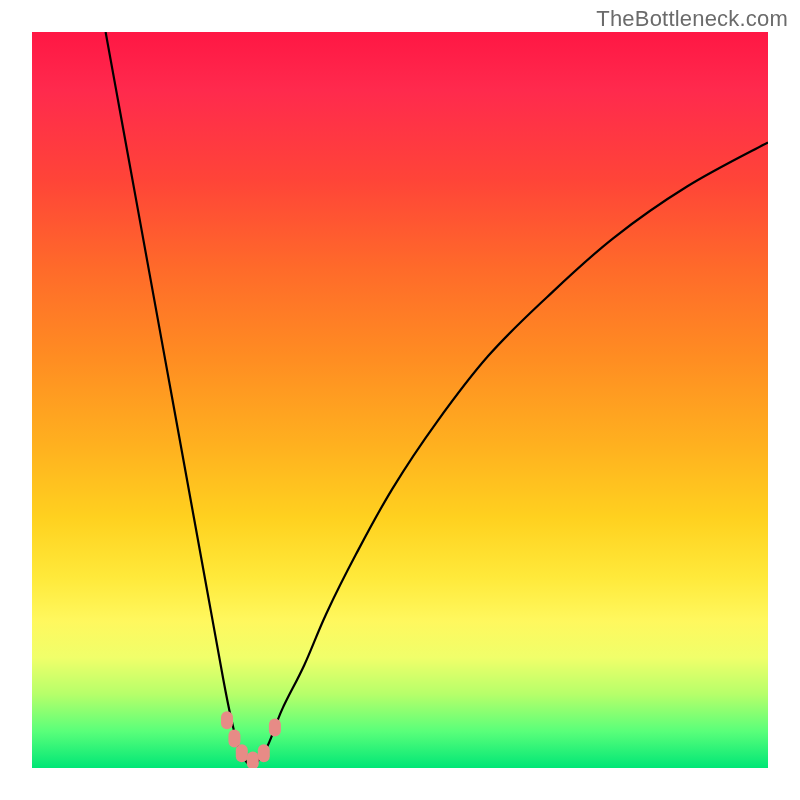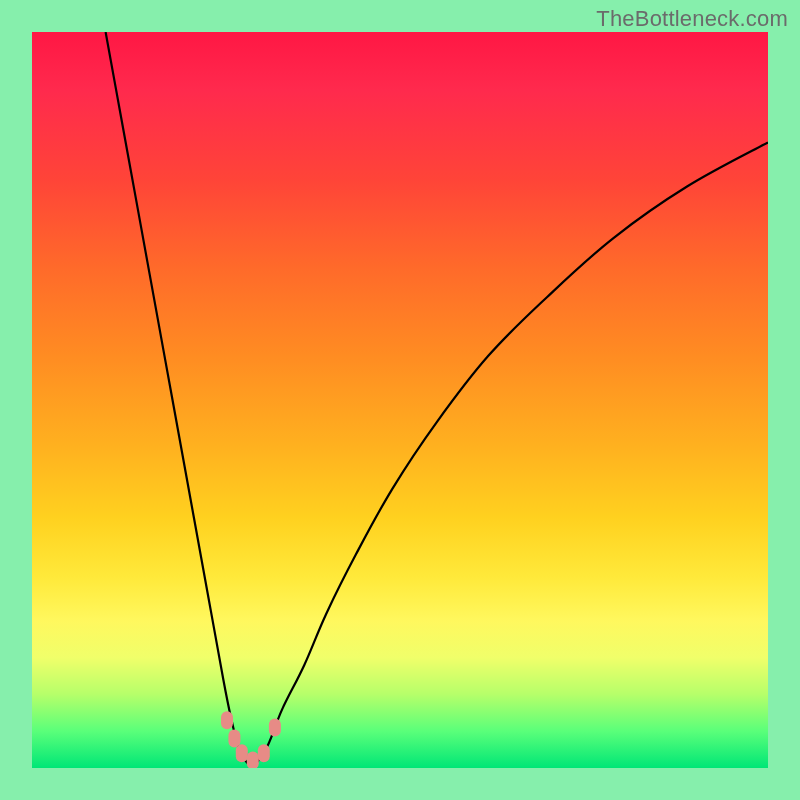--- a/index.html
+++ b/index.html
@@ -10,21 +10,21 @@
     overflow: hidden;
     background: #000;
     font-family: Arial, Helvetica, sans-serif;
   }
   .frame {
     position: absolute;
     left: 0;
     top: 0;
     width: 800px;
     height: 800px;
-    background: #86efac;
+    background: #ffffff;
   }
   .plot-area {
     position: absolute;
     left: 32px;
     top: 32px;
     width: 736px;
     height: 736px;
     
     background: linear-gradient(
       to bottom,

